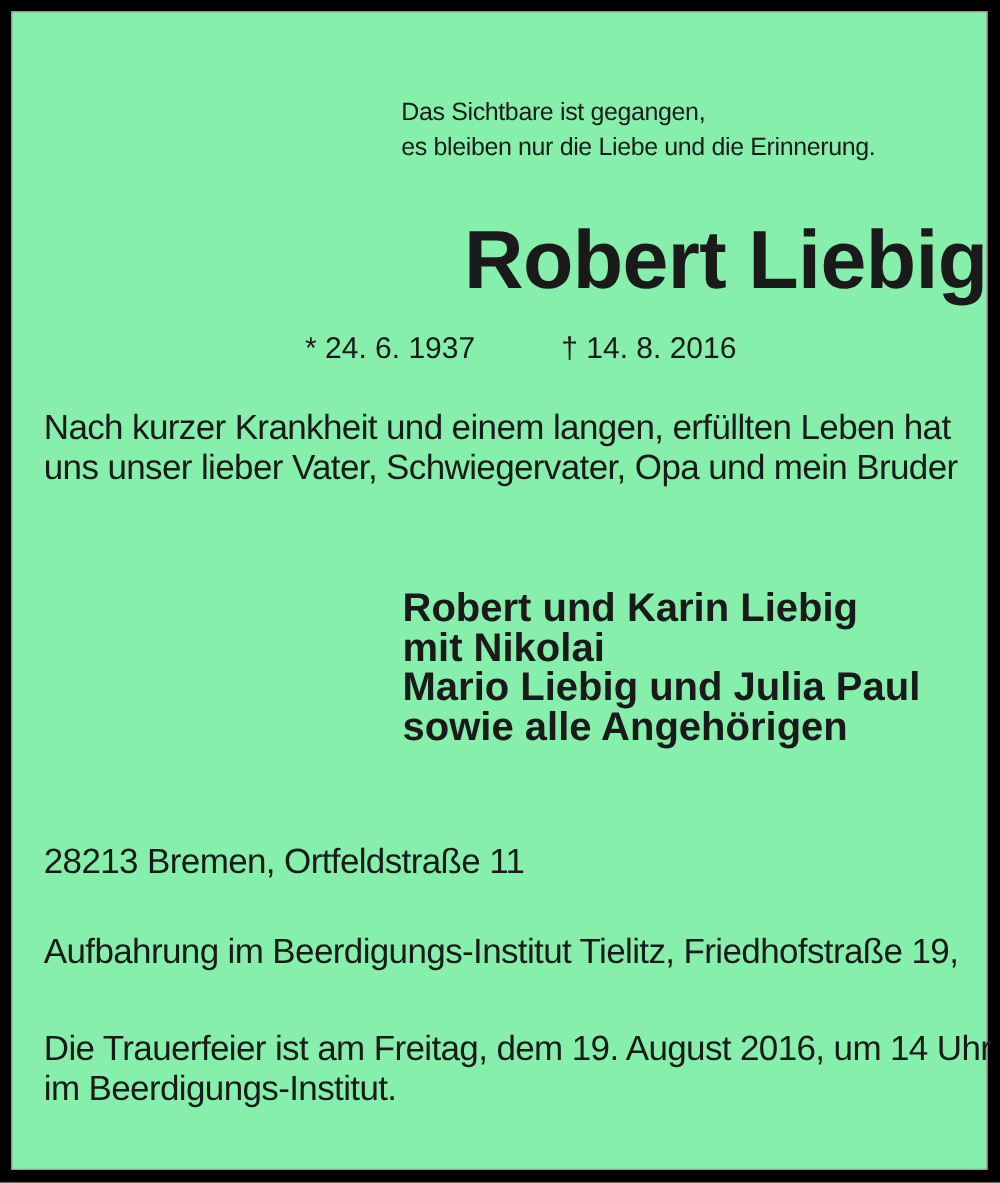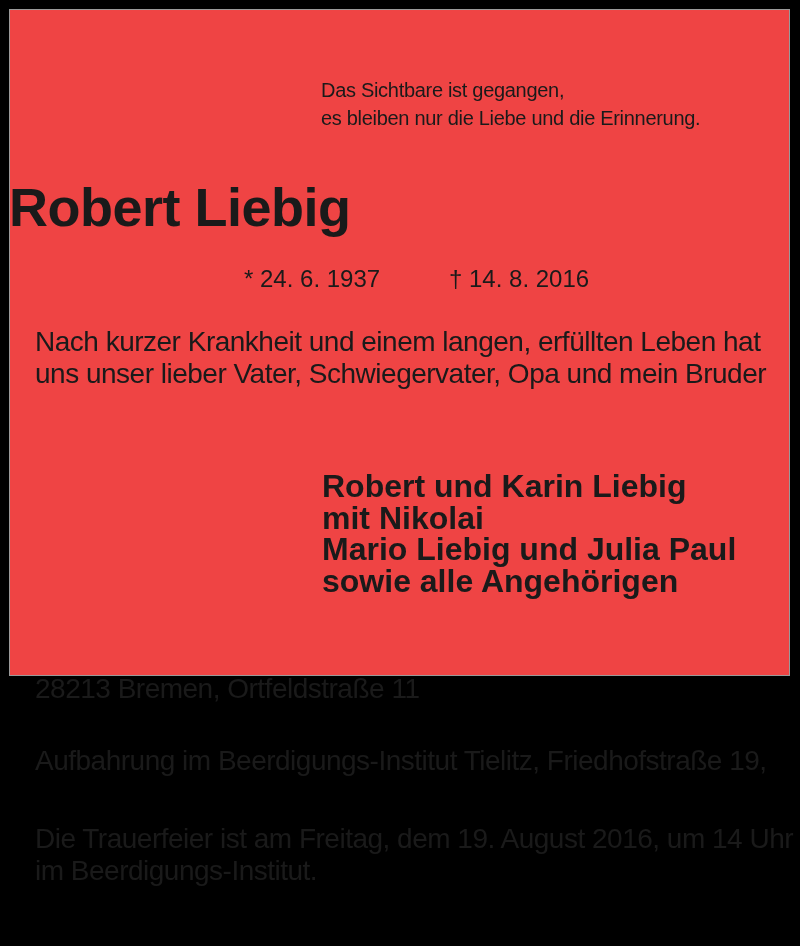--- a/index.html
+++ b/index.html
@@ -7,36 +7,36 @@
       width: 800px; height: 946px;
       background: #000;
       position: relative;
       overflow: hidden;
       font-family: "Liberation Sans", sans-serif;
       color: #1a1a1a;
     }
     .card {
       position: absolute;
       left: 9px; top: 9px;
-      width: 781px; height: 667px;
-      background: #ef4444;
+      width: 781px; height: 927px;
+      background: #86efac;
       box-shadow: inset 0 0 0 1px #9a9a9a;
     }
     .motto {
       position: absolute;
       left: 312px; top: 67px;
       font-size: 20px;
       line-height: 28px;
       letter-spacing: -0.3px;
     }
     .name {
       position: absolute;
       left: 0; right: 0; top: 160px;
-      text-align: left;
-      font-size: 54px;
+      text-align: right;
+      font-size: 66px;
       font-weight: bold;
       line-height: 76px;
       letter-spacing: -0.5px;
       color: #1a1a1a;
     }
     .dates {
       position: absolute;
       top: 256px;
       font-size: 24px;
       line-height: 28px;

